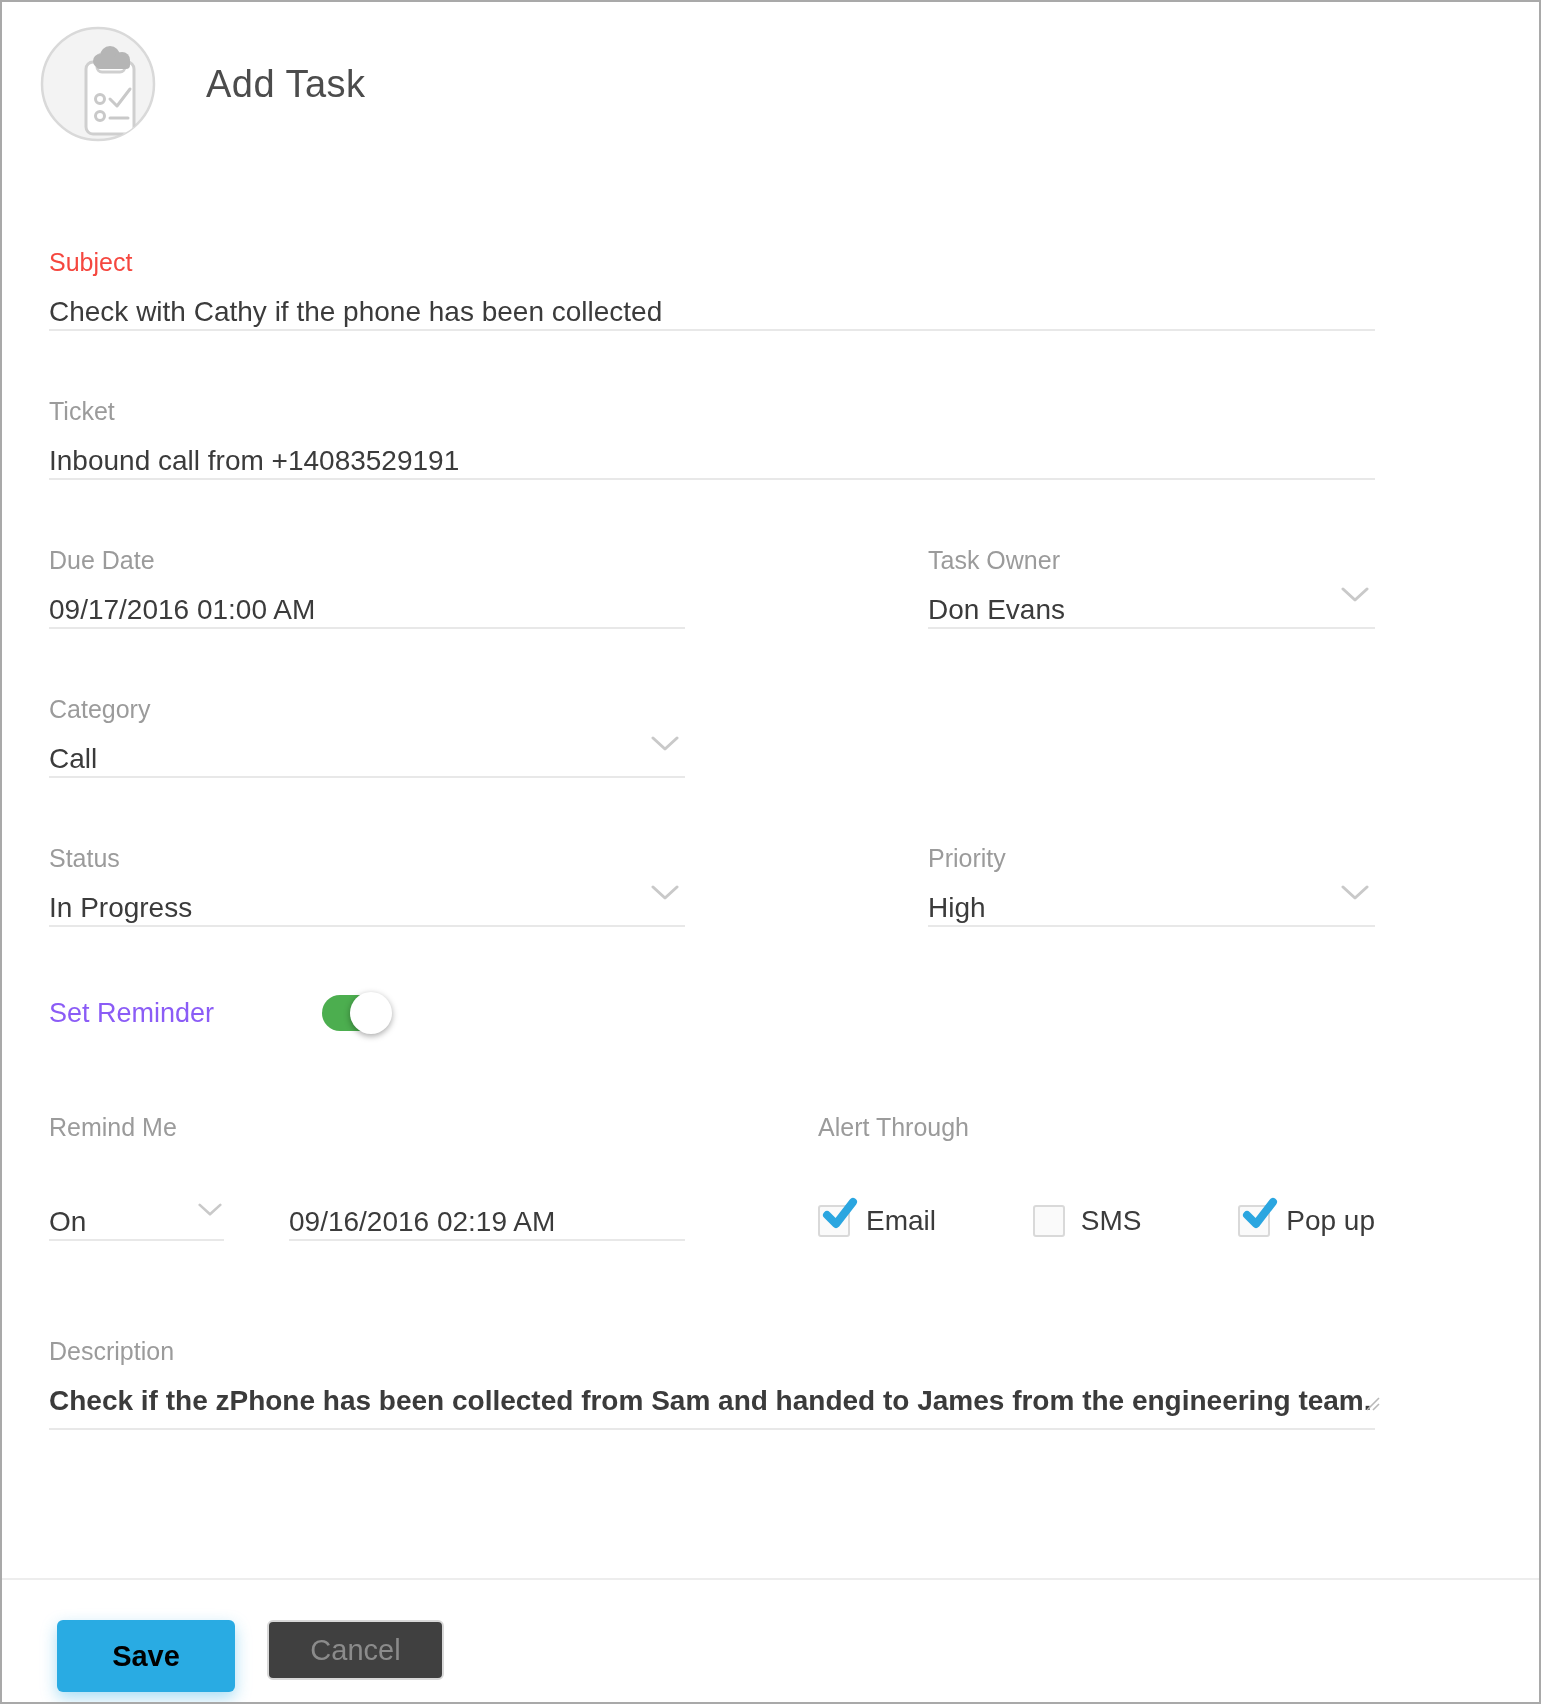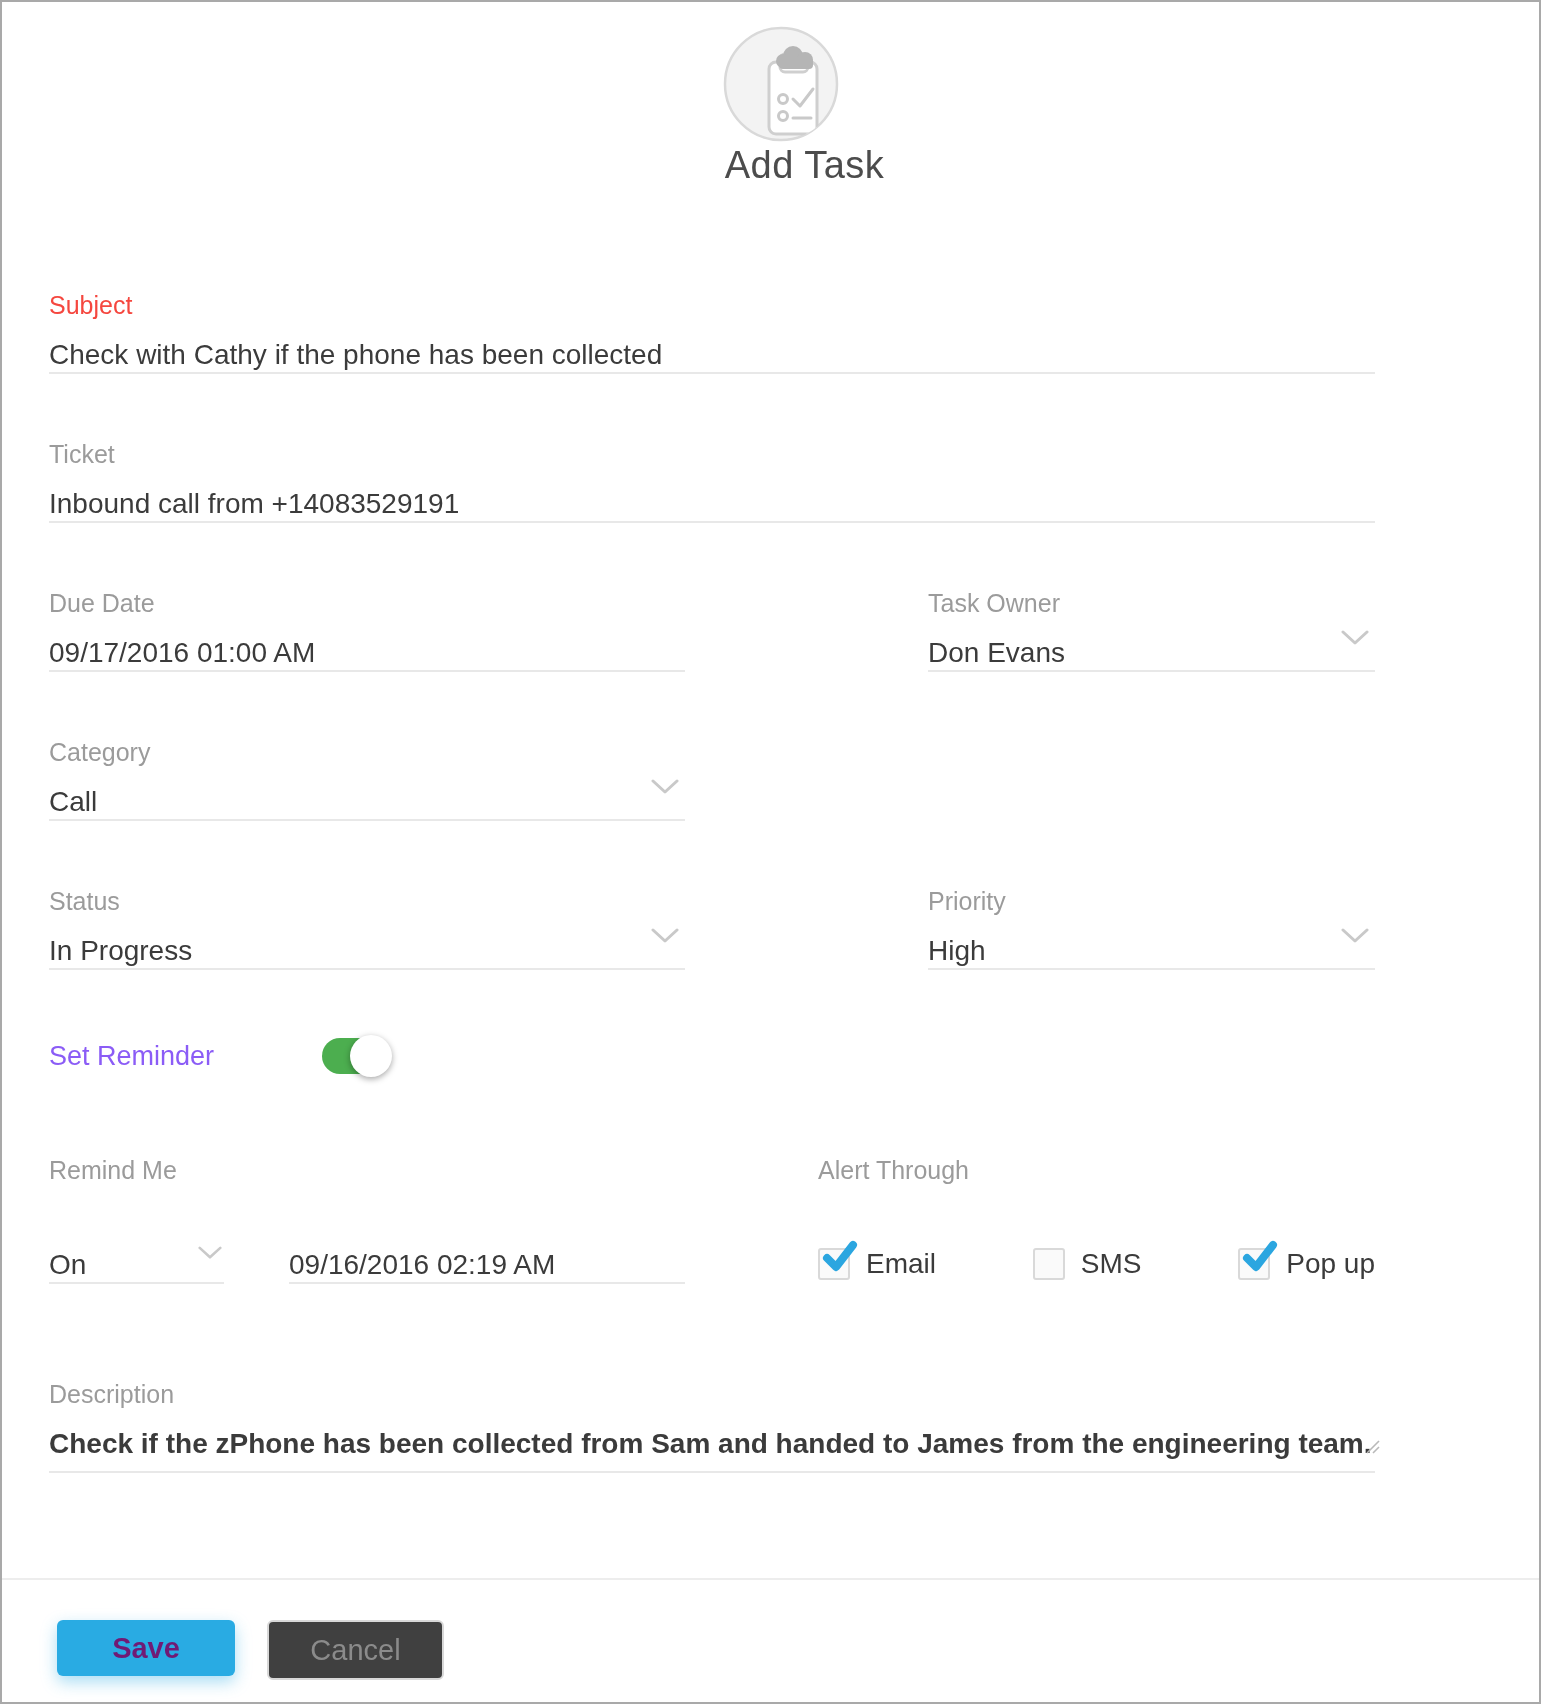--- a/index.html
+++ b/index.html
@@ -5,21 +5,21 @@
   html,body { margin:0; padding:0; }
   body {
     width:1541px; height:1704px;
     box-sizing:border-box;
     background:#ffffff;
     border:2px solid #a9a9a9;
     font-family:"Liberation Sans","DejaVu Sans",sans-serif;
     position:relative;
     overflow:hidden;
   }
-  .header { display:flex; align-items:center; padding:22px 16px 0 36px;flex-direction:column; }
+  .header { display:flex; align-items:center; padding:22px 16px 0 36px; }
   .avatar { width:120px; height:120px; flex:0 0 auto; }
   .title { margin-left:48px; font-size:38px; color:#4c4c4c; letter-spacing:.5px; }
 
   .form { padding:0 164px 0 47px; }
 
   .flabel { font-size:25px; color:#9b9b9b; line-height:30px; }
   .flabel.required { color:#f5473f; }
   .field { position:relative; }
   .fvalue {
     margin-top:18px; font-size:28px; color:#3b3b3b; line-height:34px;
@@ -76,21 +76,21 @@
   .grip { position:absolute; right:-6px; bottom:14px; cursor:nwse-resize; }
 
   
   .footer {
     position:absolute; left:0; right:0; bottom:0; height:124px;
     border-top:2px solid #ededed; background:#ffffff; box-sizing:border-box;
   }
   .btns { padding:40px 0 0 55px; display:flex; }
   button { font-family:inherit; cursor:pointer; }
   .save {
-    width:178px; height:56px; background:#29abe3; color:#701a75;
+    width:178px; height:72px; background:#29abe3; color:#000000;
     font-size:29px; font-weight:bold; border:none; border-radius:6px;
     box-shadow:0 6px 16px rgba(41,171,227,.4);
   }
   .cancel {
     margin-left:32px; width:177px; height:60px; background:#404040;
     color:#8b8b8b; font-size:29px; border:2px solid #d8d8d8; border-radius:6px;
   }
 </style>
 </head>
 <body>

